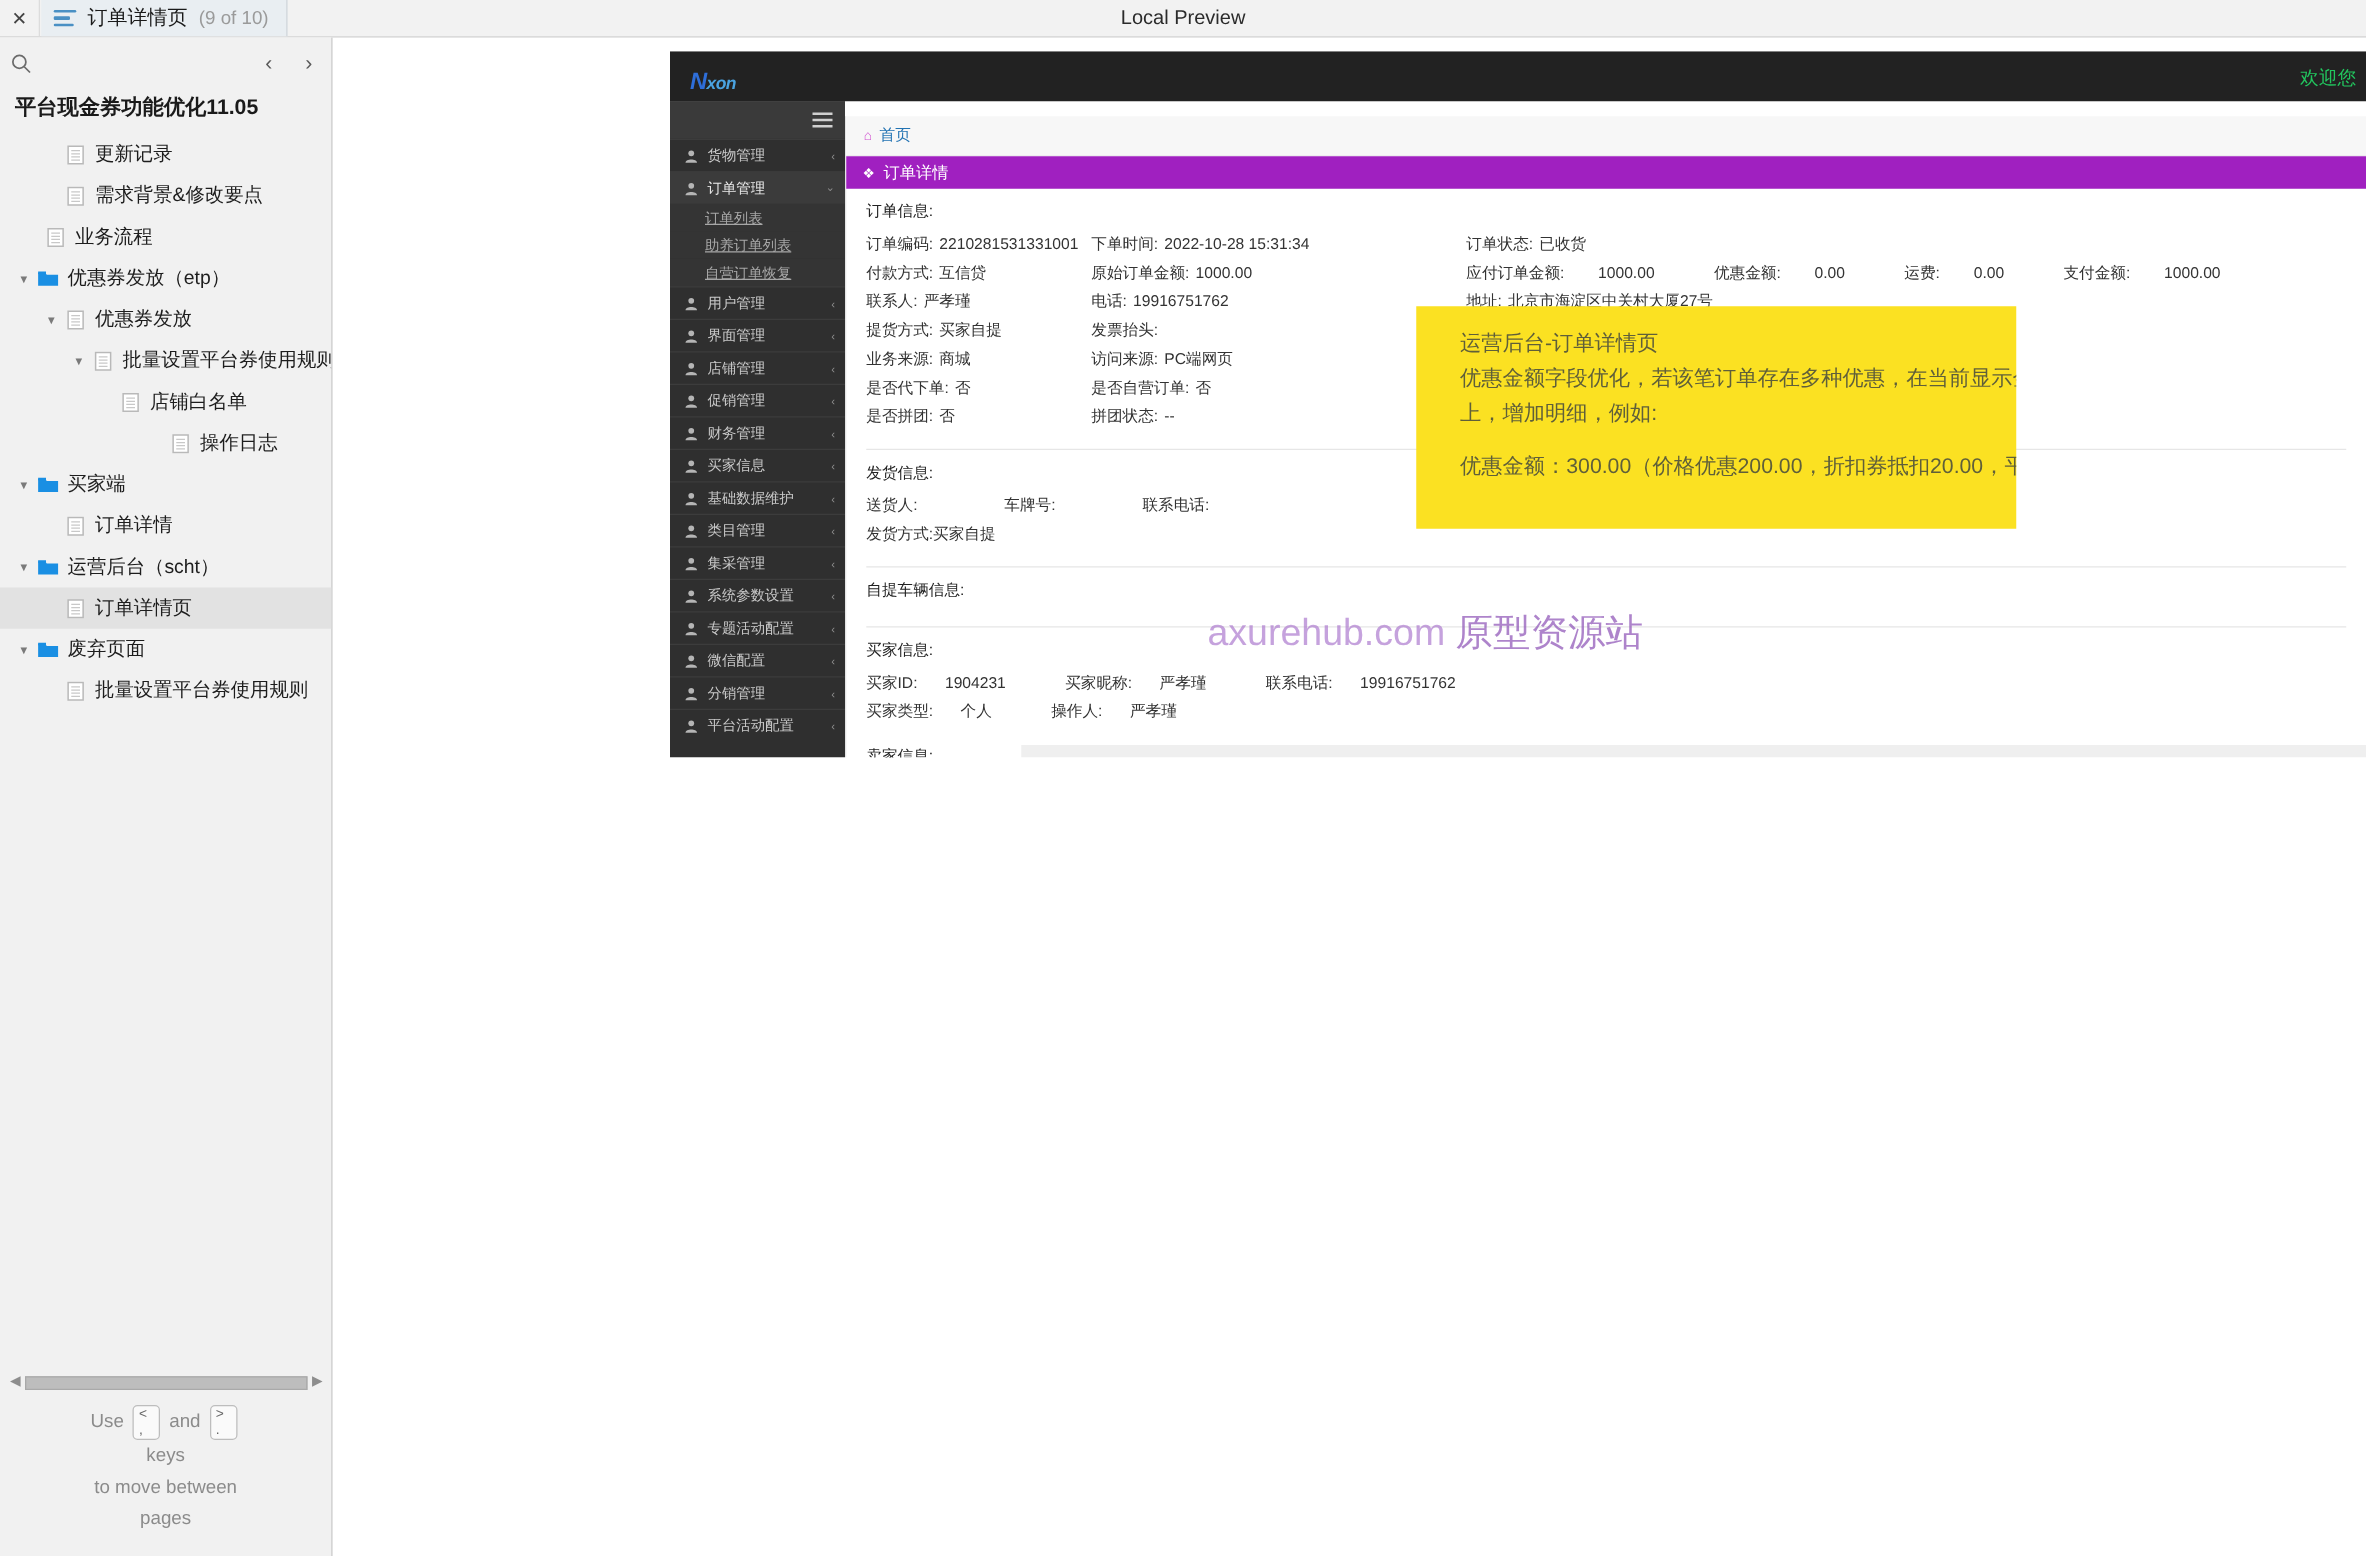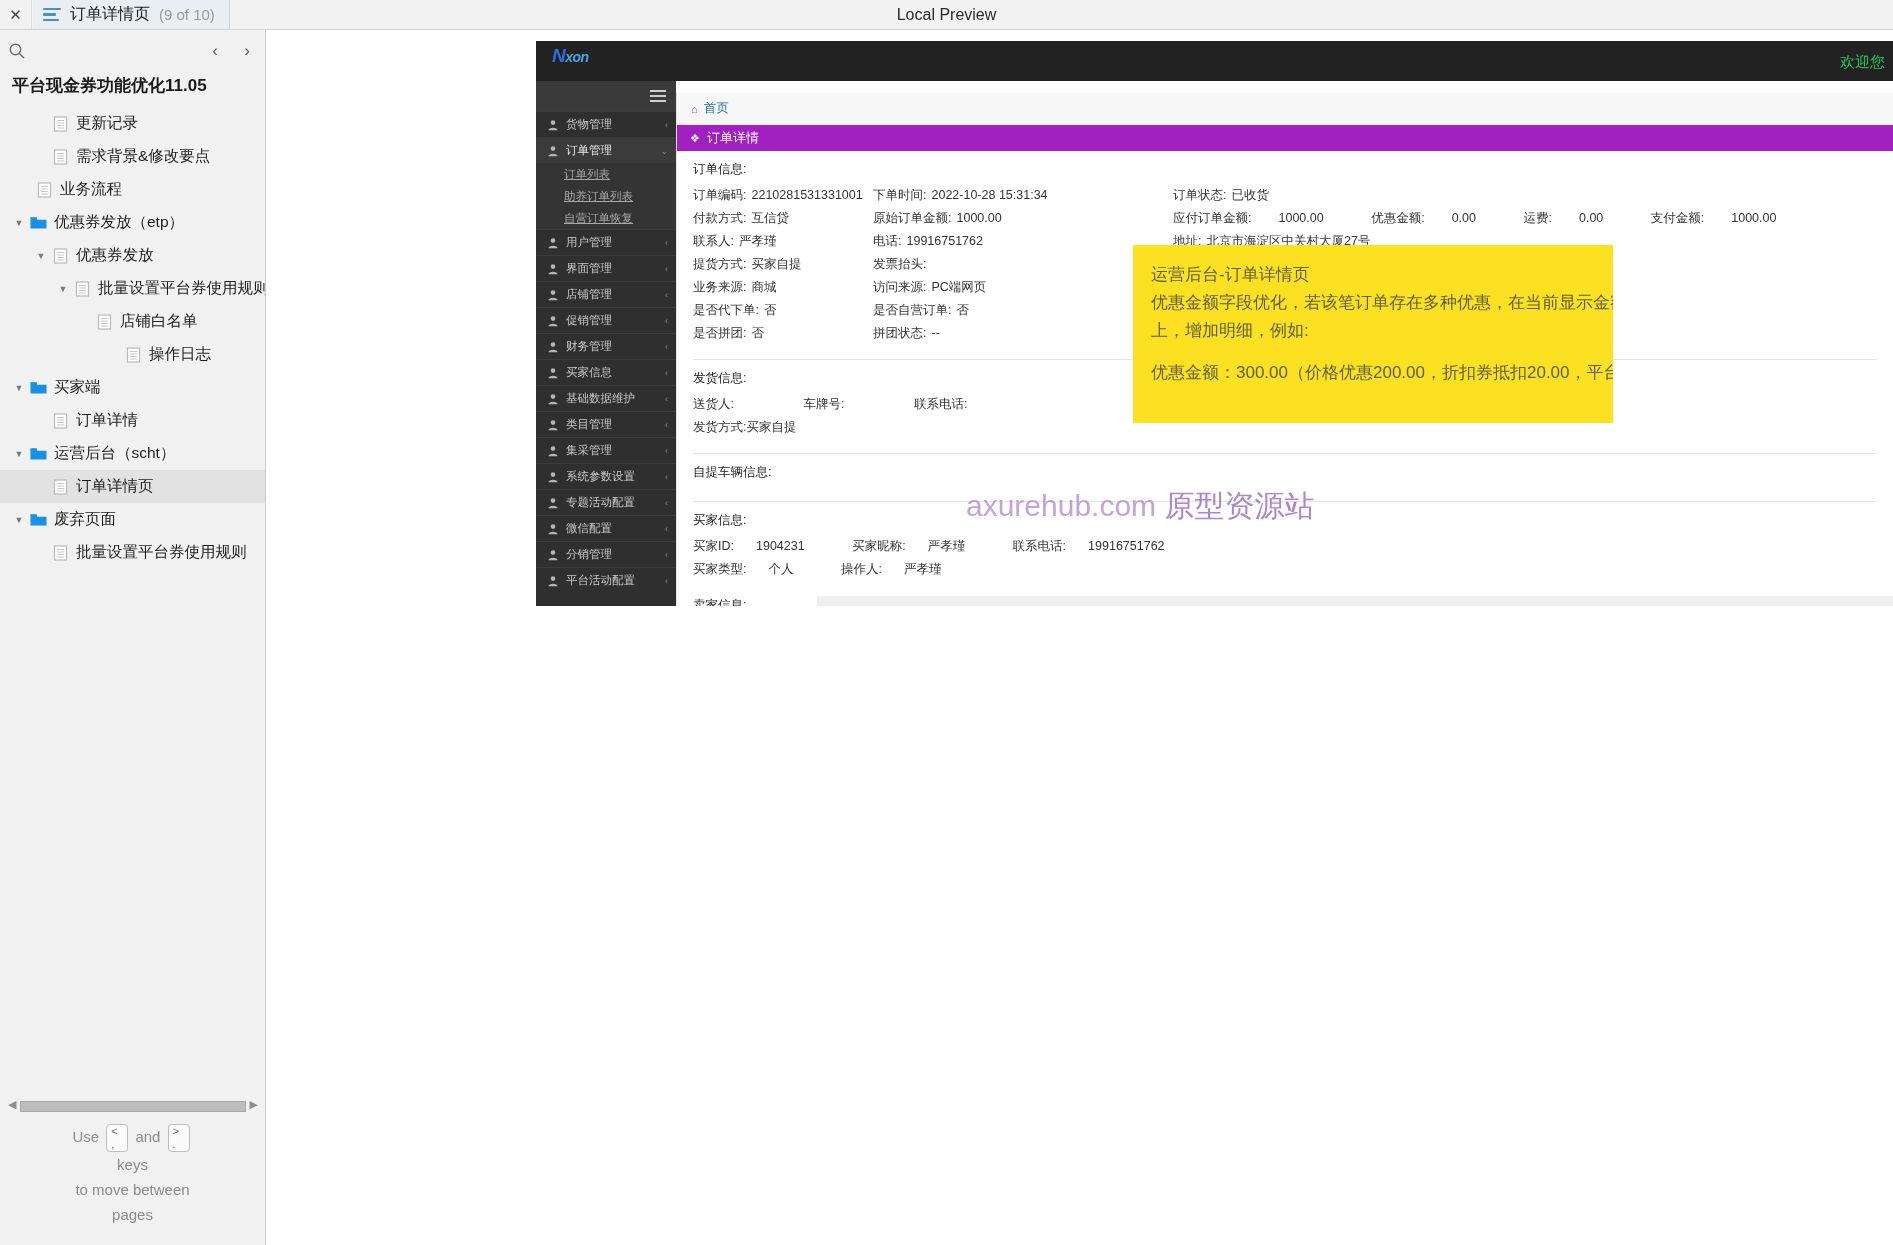--- a/index.html
+++ b/index.html
@@ -102,21 +102,21 @@
   
   .app {
     position: absolute; left: 536px; top: 41px; width: 1357px; height: 565px;
     background: #fff; overflow: hidden;
   }
   .app-header {
     position: absolute; left: 0; top: 0; width: 1357px; height: 40px;
     background: #222222;
   }
   .logo {
-    position: absolute; left: 16px; top: 4px;
+    position: absolute; left: 16px; top: 14px;
     font-size: 19px; font-weight: bold; font-style: italic;
     color: #2e6ed9; letter-spacing: -0.5px;
   }
   .logo .sub { color: #4aa3e0; font-size: 14px; }
   .welcome {
     position: absolute; right: 8px; top: 12px; font-size: 15px; color: #22c55e;
   }
 
   .app-nav {
     position: absolute; left: 0; top: 40px; width: 140px; height: 525px;
@@ -180,21 +180,21 @@
     position: absolute; left: 430px; top: 445px;
     font-size: 30px; color: #b07fd0; opacity: .72;
     white-space: nowrap; pointer-events: none;
     font-family: "Liberation Sans", sans-serif;
   }
   .wm .cn { color: #8f56b8; }
 
   
   .note {
     position: absolute; left: 1133px; top: 245px; width: 480px; height: 178px;
-    background: #fbe122; padding: 16px 18px;
+    background: #fbe122; padding: 16px 35px;
     font-size: 17px; color: #5f5f3a; line-height: 28px;
     overflow: hidden;
   }
   .note .n-line { white-space: nowrap; }
   .note .n-gap { height: 14px; }
 
   .app-hscroll {
     position: absolute; left: 140px; bottom: 0; right: 0; height: 10px;
     background: #efefef;
   }
@@ -317,21 +317,21 @@
             <svg width="15" height="16" viewBox="0 0 15 16">
               <rect x="1.5" y="1" width="12" height="14" fill="#fff" stroke="#b9b9b9" stroke-width="1.2"></rect>
               <line x1="4" y1="4.5" x2="11" y2="4.5" stroke="#c8c8c8"></line>
               <line x1="4" y1="7" x2="11" y2="7" stroke="#c8c8c8"></line>
               <line x1="4" y1="9.5" x2="11" y2="9.5" stroke="#c8c8c8"></line>
               <line x1="4" y1="12" x2="11" y2="12" stroke="#c8c8c8"></line>
             </svg>
           </span>
           <span class="tree-label">店铺白名单</span>
         </li>
-        <li class="tree-row" style="padding-left: 105px;">
+        <li class="tree-row" style="padding-left: 105px; margin-left: 11px;">
           <span class="caret empty">▼</span>
           <span class="ic ic-page">
             <svg width="15" height="16" viewBox="0 0 15 16">
               <rect x="1.5" y="1" width="12" height="14" fill="#fff" stroke="#b9b9b9" stroke-width="1.2"></rect>
               <line x1="4" y1="4.5" x2="11" y2="4.5" stroke="#c8c8c8"></line>
               <line x1="4" y1="7" x2="11" y2="7" stroke="#c8c8c8"></line>
               <line x1="4" y1="9.5" x2="11" y2="9.5" stroke="#c8c8c8"></line>
               <line x1="4" y1="12" x2="11" y2="12" stroke="#c8c8c8"></line>
             </svg>
           </span>

